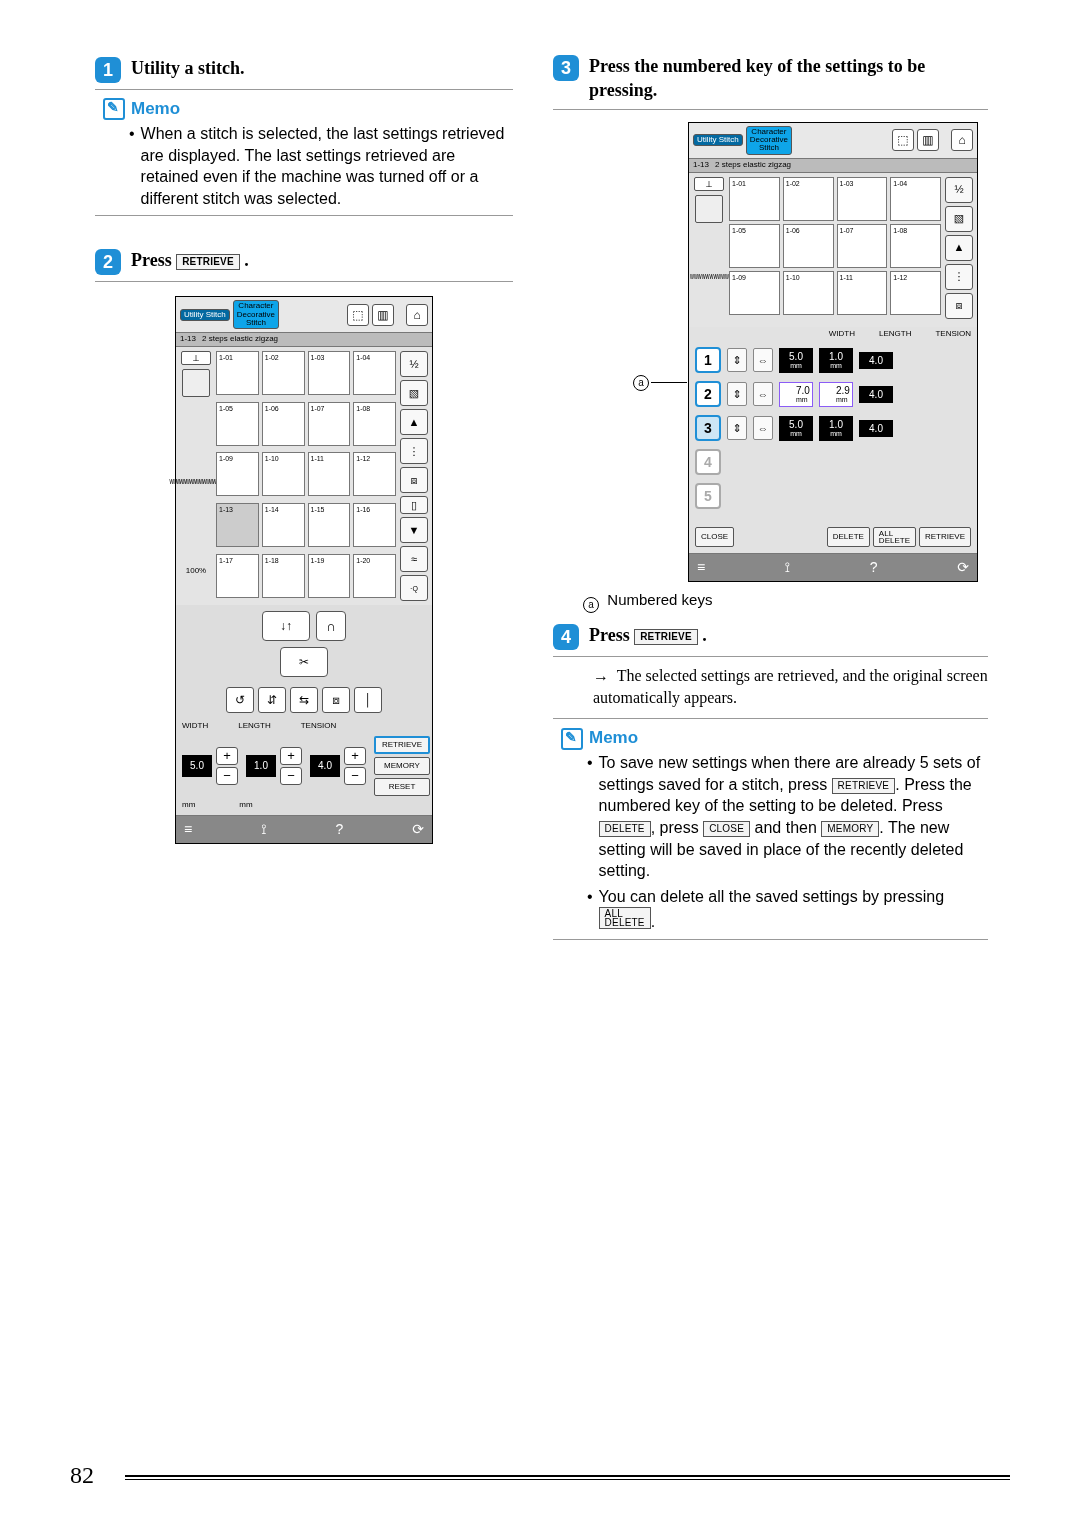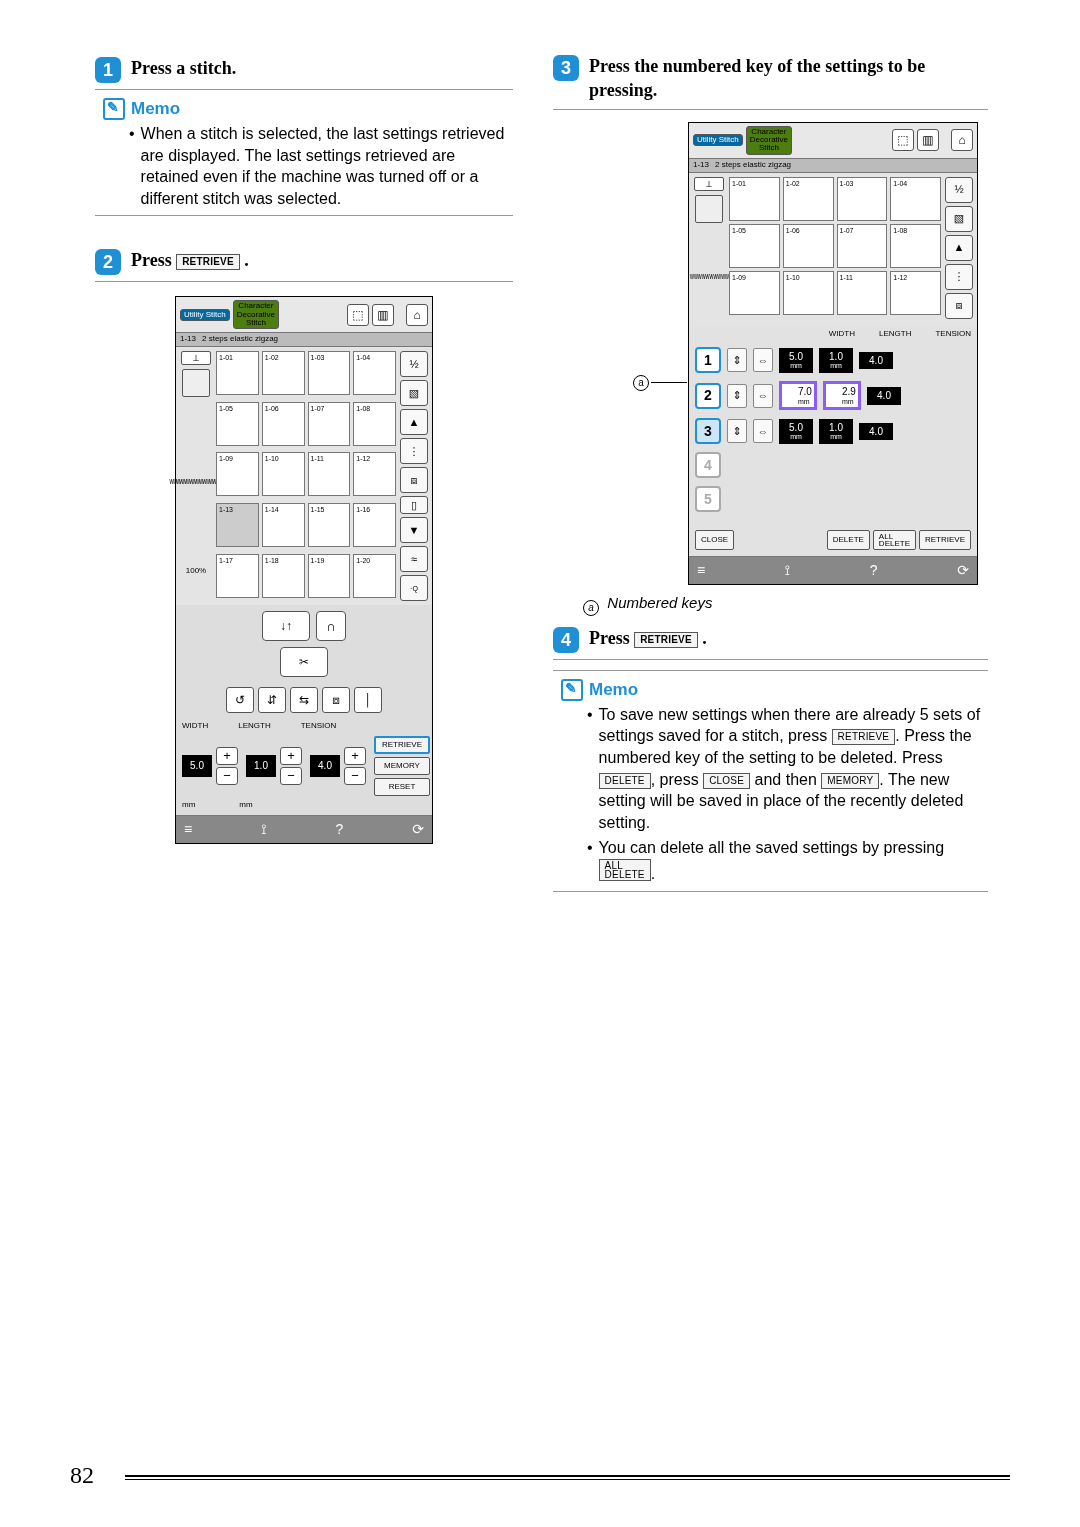--- a/index.html
+++ b/index.html
@@ -145,21 +145,21 @@
   .lcd-top {
     display: flex;
     align-items: center;
     background: #e8e8e8;
     padding: 3px 4px;
     gap: 3px;
     border-bottom: 1px solid #777;
   }
   .pill {
     border: 1px solid #555;
-    background: #4d7c0f;
+    background: #0ea5e9;
     font-size: 8px;
     padding: 1px 3px;
     border-radius: 3px;
     line-height: 1.05;
     text-align: center;
   }
   .pill.dark { background: #0369a1; color: #fff; }
   .lcd-top .sq {
     width: 22px; height: 22px;
     border: 1px solid #555;
@@ -260,27 +260,27 @@
   }
   .set-rows { padding: 6px 6px; background:#e2e2e2; }
   .set-row { display:flex; align-items:center; gap:6px; margin-bottom:8px;}
   .numkey { width:26px; height:26px; border:2px solid #1f8fd6; border-radius:4px; background:#fff; font-family: Arial; font-weight:bold; display:flex;align-items:center;justify-content:center; font-size:14px;}
   .numkey.sel { background:#cde6f5;}
   .numkey.dis { border-color:#aaa; color:#aaa;}
   .flipicon { width:20px; height:24px; border:1px solid #888; border-radius:2px; font-size:11px; display:flex;align-items:center;justify-content:center; background:#fafafa;}
   .val { font-size:10px; text-align:center; width:34px;}
   .val .mm { font-size:7px; display:block; margin-top:-2px;}
   .val.box { border:1px solid #000; background:#000; color:#fff; padding:1px 2px;}
-  .val.boxw { border:3px solid #8b5cf6; background:#fff; color:#000; padding:1px 16px;}
+  .val.boxw { border:1px solid #8b5cf6; background:#fff; color:#000; padding:1px 16px;}
   .botkeys { display:flex; justify-content:space-between; padding:4px 6px 6px 6px; background:#e2e2e2; gap:3px;}
   .botkeys .bk { border:1px solid #555; background:#f4f4f4; font-size:8px; height:20px; padding: 0 5px; display:flex;align-items:center;justify-content:center; border-radius:2px;}
   .callout-holder { position:absolute; left:-56px; top:252px; display:flex; align-items:center; gap:2px;}
   .circ { width:16px; height:16px; border:1px solid #000; border-radius:50%; font-size:10px; display:flex;align-items:center;justify-content:center;}
   .lead { width:36px; height:1px; background:#000;}
-  .callout-legend { font-family: Arial, sans-serif; font-size:15px; margin:8px 0 0 30px;font-style:italic;}
+  .callout-legend { font-family: Arial, sans-serif; font-size:15px; margin:8px 0 0 30px;}
   .arrow { font-family: Arial; }
   .note-line { font-family: "Times New Roman", serif; font-size:16px; margin: 4px 0 2px 40px;}
   .page-num {
     position: absolute;
     left: 70px;
     bottom: 36px;
     font-family: "Times New Roman", serif;
     font-size: 24px;
   }
   .bottom-rule {
@@ -296,21 +296,21 @@
 <body>
 
 <div class="page">
 
   <div class="columns">
 
     <div class="col">
 
       <div class="step">
         <div class="badge">1</div>
-        <div class="txt">Press a stitch.</div>
+        <div class="txt">Utility a stitch.</div>
       </div>
       <hr class="thin-rule">
 
       <div class="memo-head">
         <span class="memo-icon"></span>
         <span>Memo</span>
       </div>
       <div class="memo-body">
         <div class="bullet">
             <span class="dot">•</span>
@@ -565,20 +565,24 @@
         <span>&nbsp;</span><span>Numbered keys</span>
       </div>
 
       <div class="step" style="margin-top:10px;">
         <div class="badge">4</div>
         <div class="txt press-line">
           <span>Press </span><span class="key">RETRIEVE</span><span> .</span>
         </div>
       </div>
       <hr class="thin-rule">
+      <div class="note-line">
+        <span class="arrow">→</span>&nbsp;
+        <span>The selected settings are retrieved, and the original screen automatically appears.</span>
+      </div>
       <hr class="thin-rule" style="margin-top:10px;">
 
       <div class="memo-head">
         <span class="memo-icon"></span>
         <span>Memo</span>
       </div>
       <div class="memo-body">
         <div class="bullet">
             <span class="dot">•</span>
           <span>

